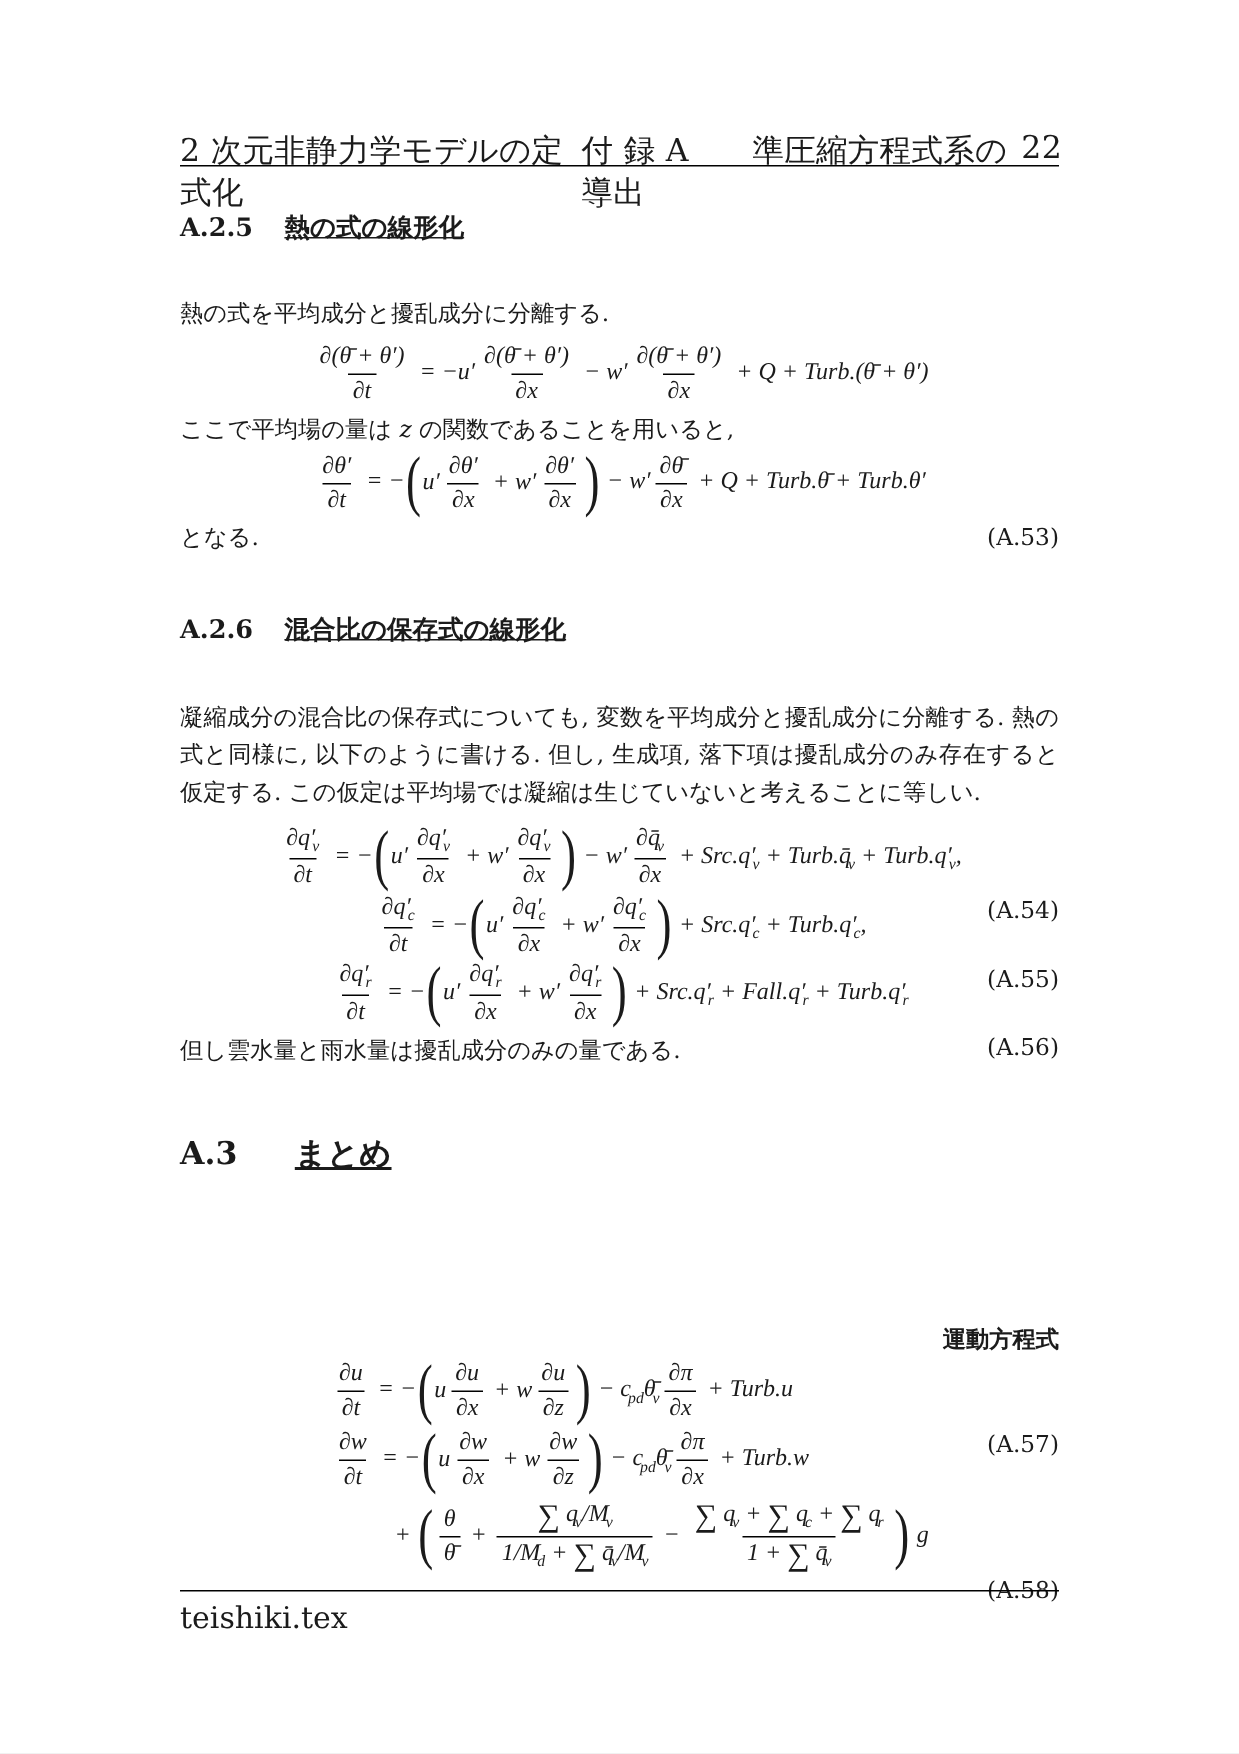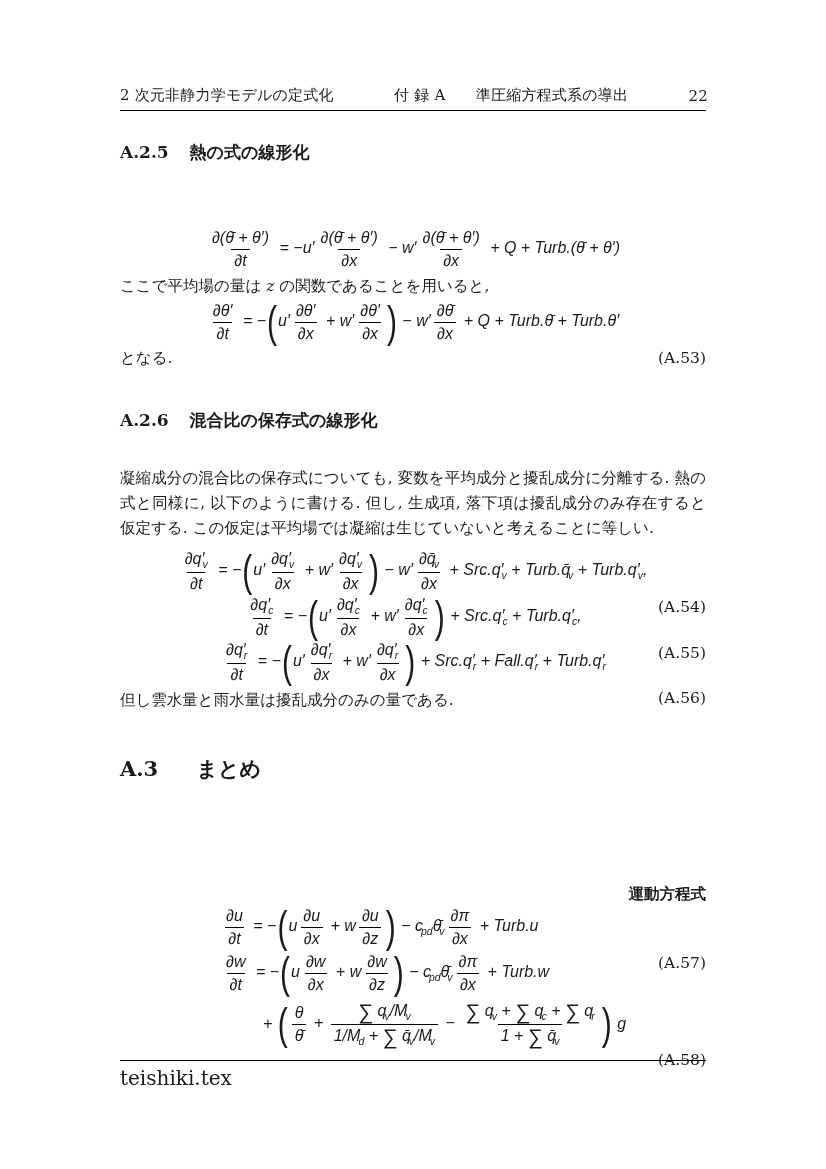--- a/index.html
+++ b/index.html
@@ -7,42 +7,42 @@
     position:relative;
     width:826px;height:1169px;
     background:#ffffff;
     color:#1b1b1b;
     font-family:"DejaVu Serif","Liberation Serif",serif;
     overflow:hidden;
   }
   .hrule{position:absolute;left:120px;right:120px;border-top:1px solid #000;height:0;}
   .header{
     position:absolute;left:120px;right:118px;top:86px;
-    display:flex;justify-content:space-between;align-items:center;
-    font-size:15px;letter-spacing:0.2px;
+    display:flex;justify-content:space-between;align-items:flex-start;
+    font-size:21px;letter-spacing:0.2px;
   }
   .sec{position:absolute;left:120px;margin:0;font-size:17px;line-height:1.1;font-weight:bold;}
   .sec .secnum{font-family:"DejaVu Serif","Liberation Serif",serif;}
-  .sec .sectitle{font-family:"DejaVu Sans","Liberation Sans",sans-serif;margin-left:15px;}
+  .sec .sectitle{font-family:"DejaVu Sans","Liberation Sans",sans-serif;margin-left:15px;text-decoration:underline;}
   .sec.big{font-size:21px;}
   .sec.big .sectitle{margin-left:31px;}
   .body{
     position:absolute;left:120px;width:586px;margin:0;
     font-size:15.5px;line-height:1.6;text-align:justify;
   }
   .subhead{font-family:Liberation Serif, serif;font-weight:bold;text-align:right;}
   .mi{font-style:italic;}
   .equation{
     position:absolute;left:120px;width:586px;height:52px;
     display:flex;align-items:center;justify-content:center;
   }
   .equation.eq-left{justify-content:flex-start;padding-left:100px;width:486px;}
   .equation.eq-left2{justify-content:flex-start;padding-left:143px;width:443px;}
   .eq-body{
-    font-family:Liberation Sans, sans-serif;
+    font-family:Liberation Serif, serif;
     font-style:italic;font-size:16px;white-space:nowrap;
   }
   .eq-tag{
     position:absolute;right:0;top:50%;transform:translateY(-50%);
     font-style:normal;font-size:15.5px;margin-top:36px;
   }
   .frac{display:inline-flex;flex-direction:column;align-items:center;vertical-align:middle;margin:0 3px;}
   .frac .num{padding:0 3px 1px;line-height:1.2;text-align:center;}
   .frac .den{border-top:1px solid #000;padding:1px 3px 0;line-height:1.2;text-align:center;}
   .bp{
@@ -67,20 +67,21 @@
     <span>付 録 A　　準圧縮方程式系の導出</span>
     <span>22</span>
   </div>
   <div class="hrule" style="top:110px"></div>
 
   <h2 class="sec" style="top:143px">
     <span class="secnum">A.2.5</span>
     <span class="sectitle">熱の式の線形化</span>
   </h2>
 
+  <p class="body" style="top:197px">熱の式を平均成分と擾乱成分に分離する.</p>
 
   <div class="equation" style="top:223px">
     <span class="eq-body"><span class="frac">
           <span class="num"><span>∂(θ̄ + θ′)</span></span>
           <span class="den"><span>∂t</span></span>
         </span><span> = −u′</span><span class="frac">
           <span class="num"><span>∂(θ̄ + θ′)</span></span>
           <span class="den"><span>∂x</span></span>
         </span><span> − w′</span><span class="frac">
           <span class="num"><span>∂(θ̄ + θ′)</span></span>

